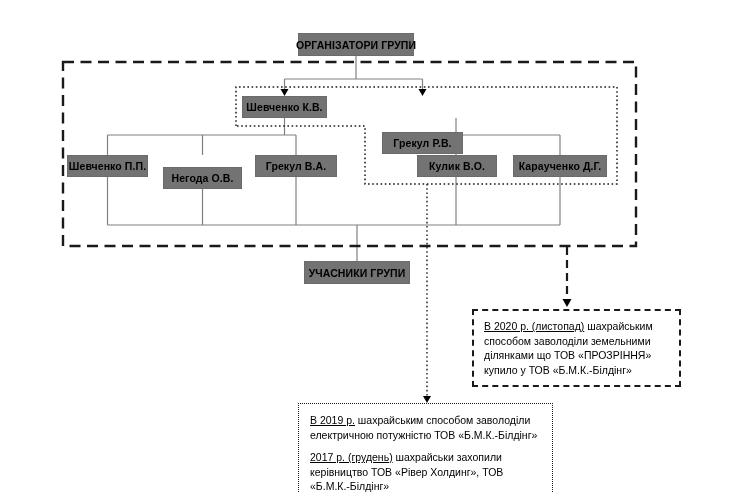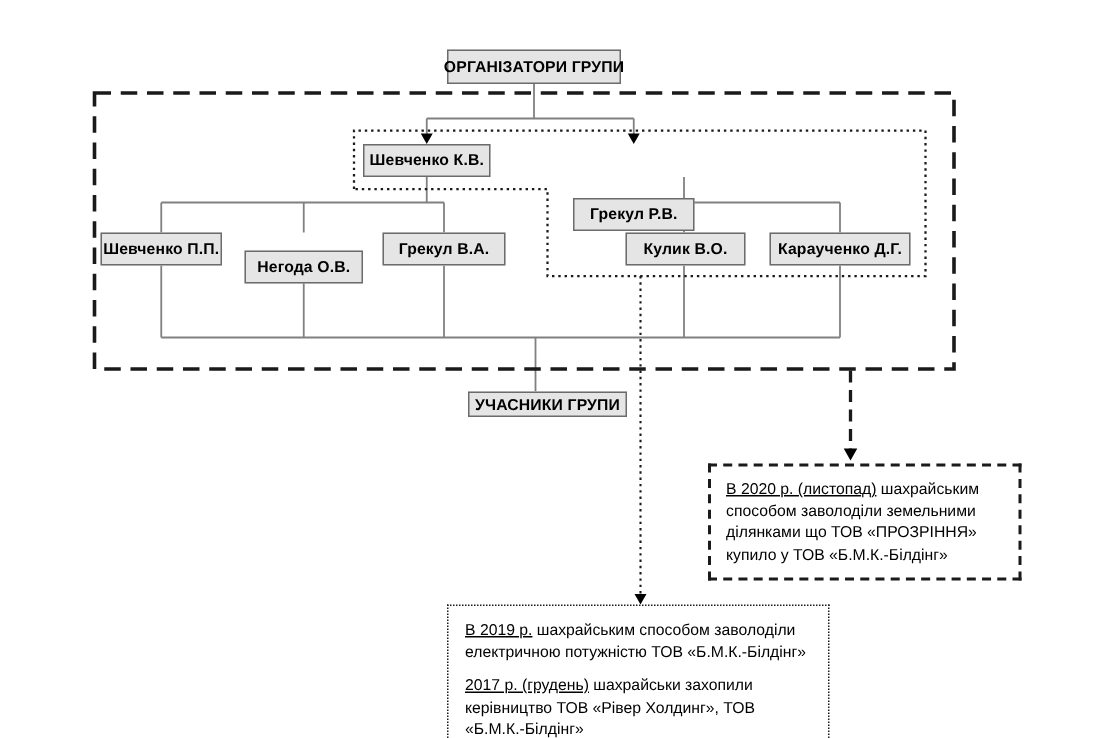--- a/index.html
+++ b/index.html
@@ -2,21 +2,21 @@
 <html><head>
 <meta charset="utf-8">
 <style>
   html,body{margin:0;padding:0;background:#ffffff;}
   .stage{
     position:relative;width:740px;height:492px;background:#ffffff;
     font-family:"Liberation Sans",sans-serif;color:#000;overflow:hidden;
   }
   .layer{position:absolute;left:0;top:0;width:740px;height:492px;}
   .node{
-    position:absolute;box-sizing:border-box;background:#e5e5e5;
+    position:absolute;box-sizing:border-box;background:#737373;
     border:1px solid #6b6b6b;display:flex;align-items:center;justify-content:center;
     font-size:10.5px;font-weight:700;text-align:center;white-space:nowrap;
     letter-spacing:0.1px;z-index:3;
   }
   .note{
     position:absolute;box-sizing:border-box;background:#ffffff;
     font-size:10.5px;line-height:14.5px;text-align:left;z-index:3;
   }
   .note .lead{text-decoration:underline;}
   .note p{margin:4px;}
@@ -82,21 +82,21 @@
   <div class="node" style="left:67px;top:155px;width:81px;height:22px;">Шевченко П.П.</div>
 
   <div class="node" style="left:163px;top:167px;width:79px;height:22px;">Негода О.В.</div>
 
   <div class="node" style="left:255px;top:155px;width:82px;height:22px;">Грекул В.А.</div>
 
   <div class="node" style="left:417px;top:155px;width:80px;height:22px;">Кулик В.О.</div>
 
   <div class="node" style="left:513px;top:155px;width:94px;height:22px;text-align:right;">Караученко Д.Г.</div>
 
-  <div class="node" style="left:312px;top:261px;width:106px;height:17px;">УЧАСНИКИ ГРУПИ</div>
+  <div class="node" style="left:304px;top:261px;width:106px;height:23px;">УЧАСНИКИ ГРУПИ</div>
 
   <div class="note note-dashed" style="left:472px;top:309px;width:209px;min-height:49px;">
     <p>
       <span class="lead">В 2020 р. (листопад)</span><span> шахрайським способом заволоділи земельними ділянками що ТОВ «ПРОЗРІННЯ» купило у ТОВ «Б.М.К.-Білдінг»</span>
     </p>
   </div>
 
   <div class="note note-dotted" style="left:298px;top:403px;width:255px;min-height:78px;">
     <p>
       <span class="lead">В 2019 р.</span><span> шахрайським способом заволоділи електричною потужністю ТОВ «Б.М.К.-Білдінг»</span>

